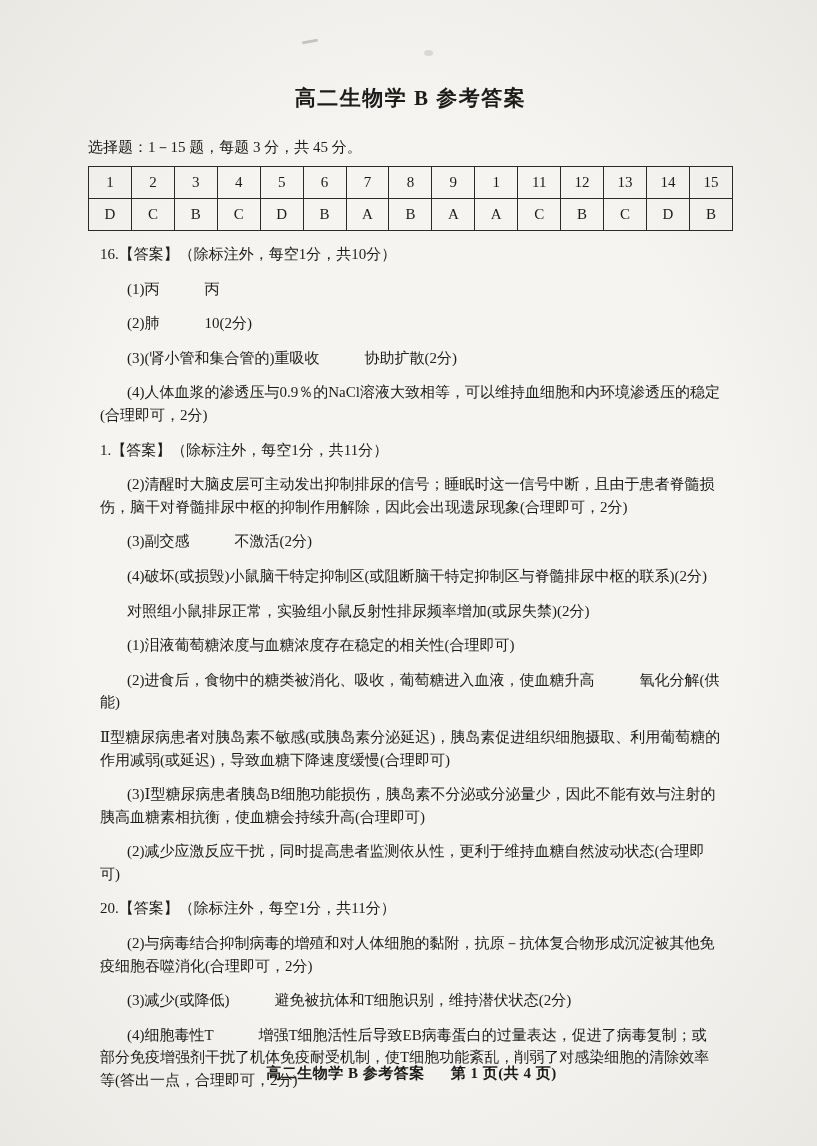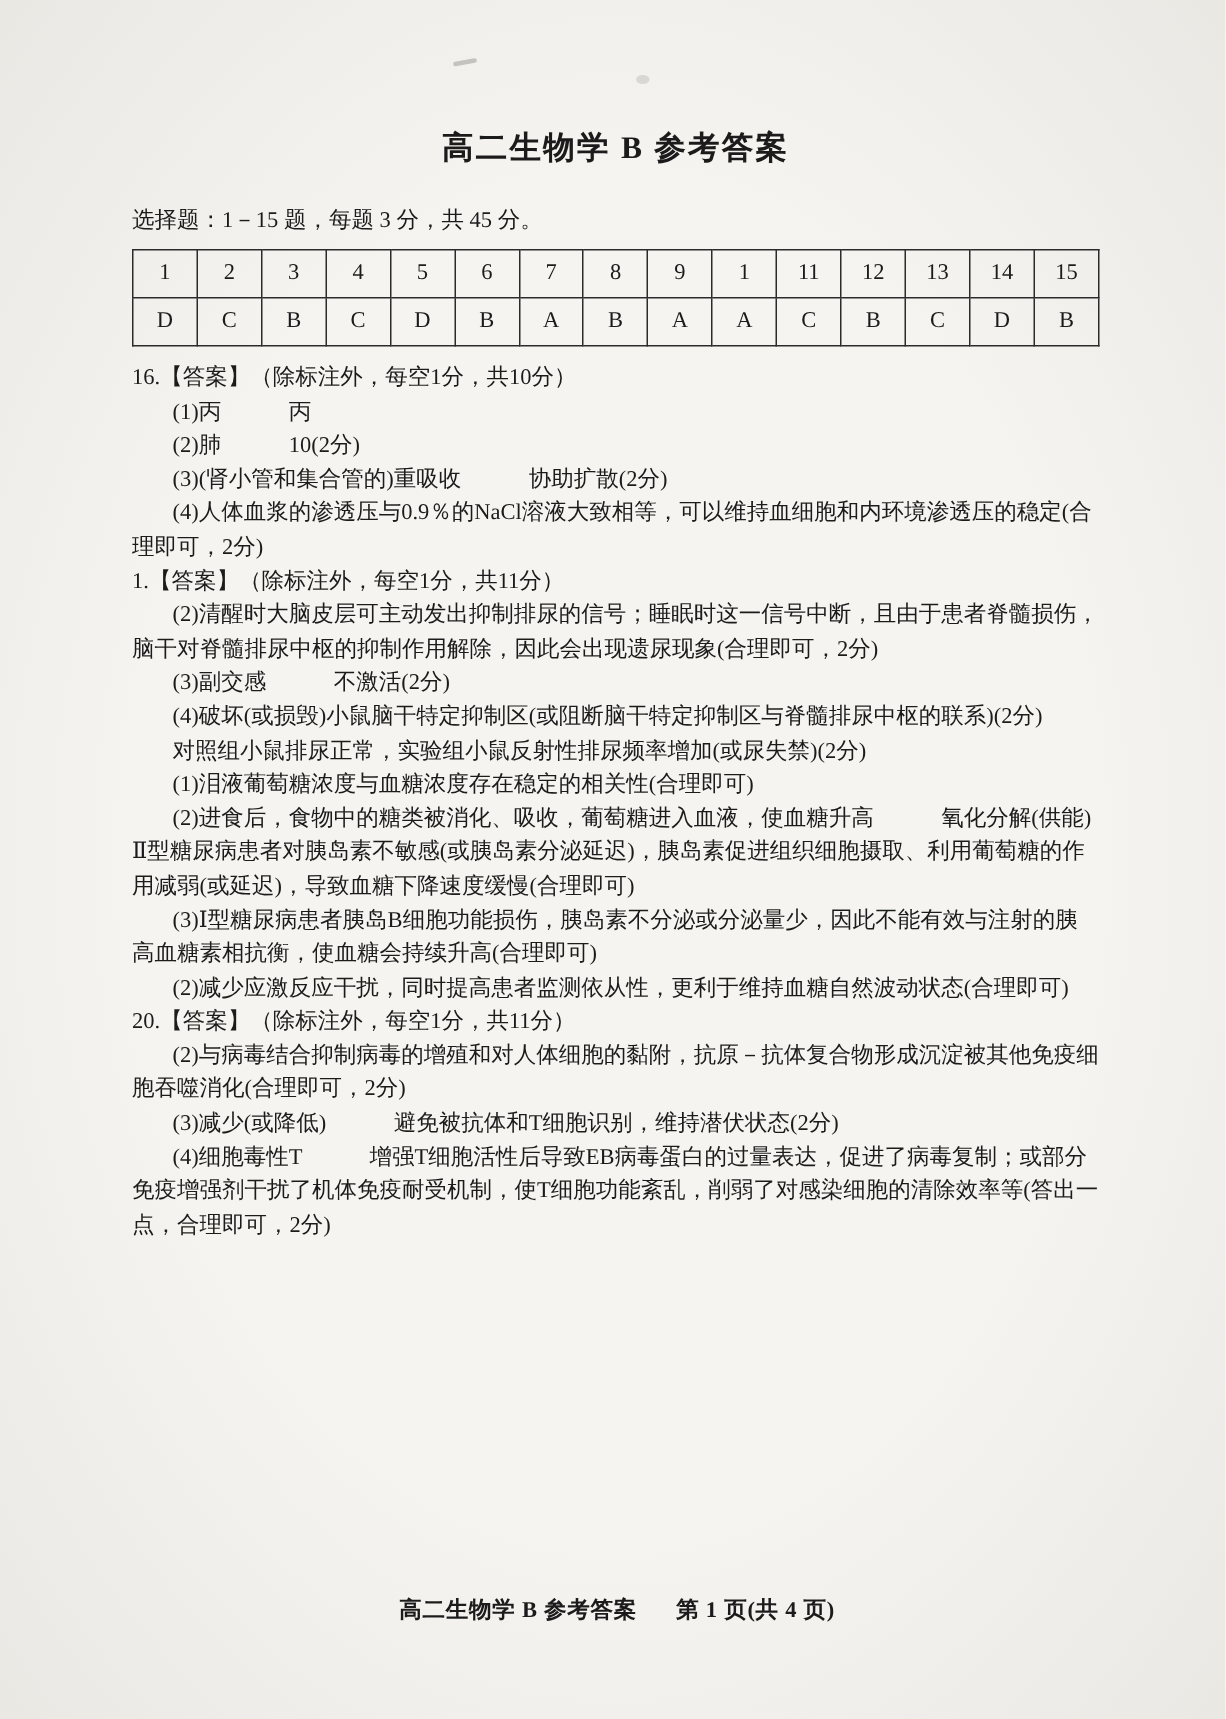--- a/index.html
+++ b/index.html
@@ -17,21 +17,21 @@
   .a1{left:302px;top:40px;width:16px;height:3px;transform:rotate(-10deg);opacity:.45;border-radius:2px;}
   .a2{left:424px;top:50px;width:9px;height:6px;opacity:.25;border-radius:50%;}
   .title{font-size:21px;font-weight:bold;text-align:center;margin:0 0 24px;letter-spacing:1.5px;}
   .intro{font-size:15px;margin:0 0 7px;line-height:23px;}
   .b{font-weight:normal;}
   table.answers{width:100%;border-collapse:collapse;table-layout:fixed;margin:2px 0 10px;}
   table.answers td{
     border:1px solid #2b2b2b;height:31px;text-align:center;
     font-size:15px;padding:0;vertical-align:middle;background:transparent;
   }
-  .sec p{margin:0;font-size:15px;line-height:22.6px;white-space:pre-wrap;}
+  .sec p{margin:12px;font-size:15px;line-height:22.6px;white-space:pre-wrap;}
   .head{text-indent:0;}
   .item{text-indent:27px;}
   .item.flush{text-indent:0;}
   .footer{
     position:absolute;left:0;right:16px;top:1064px;text-align:center;
     font-size:15px;font-weight:bold;letter-spacing:.5px;padding-left:22px;
   }
   .footer .gap{display:inline-block;width:26px;}
 </style>
 </head>

